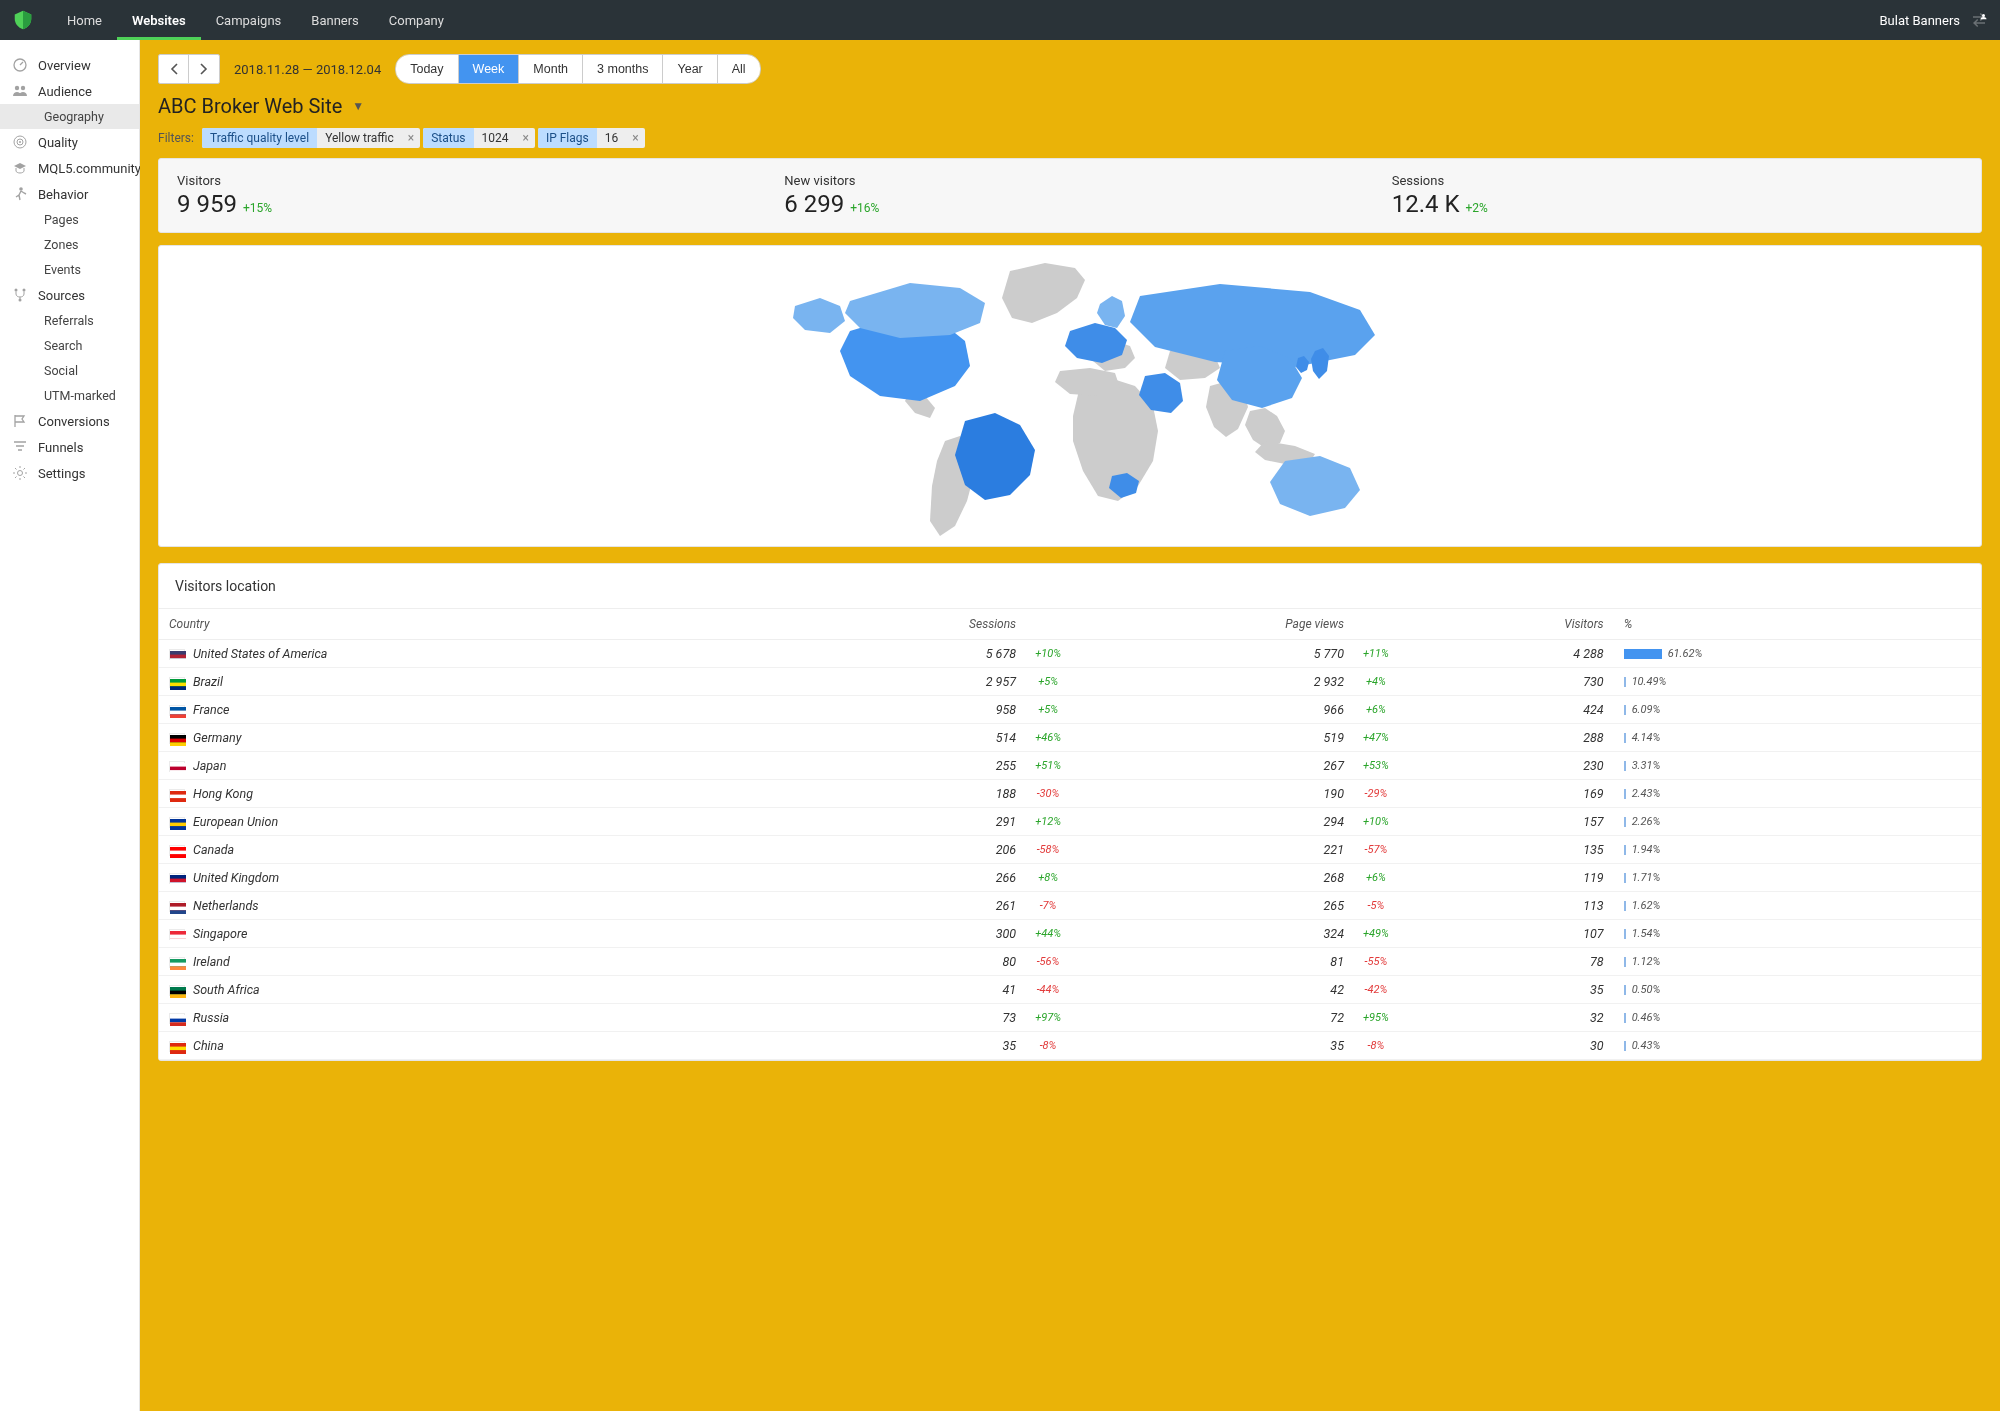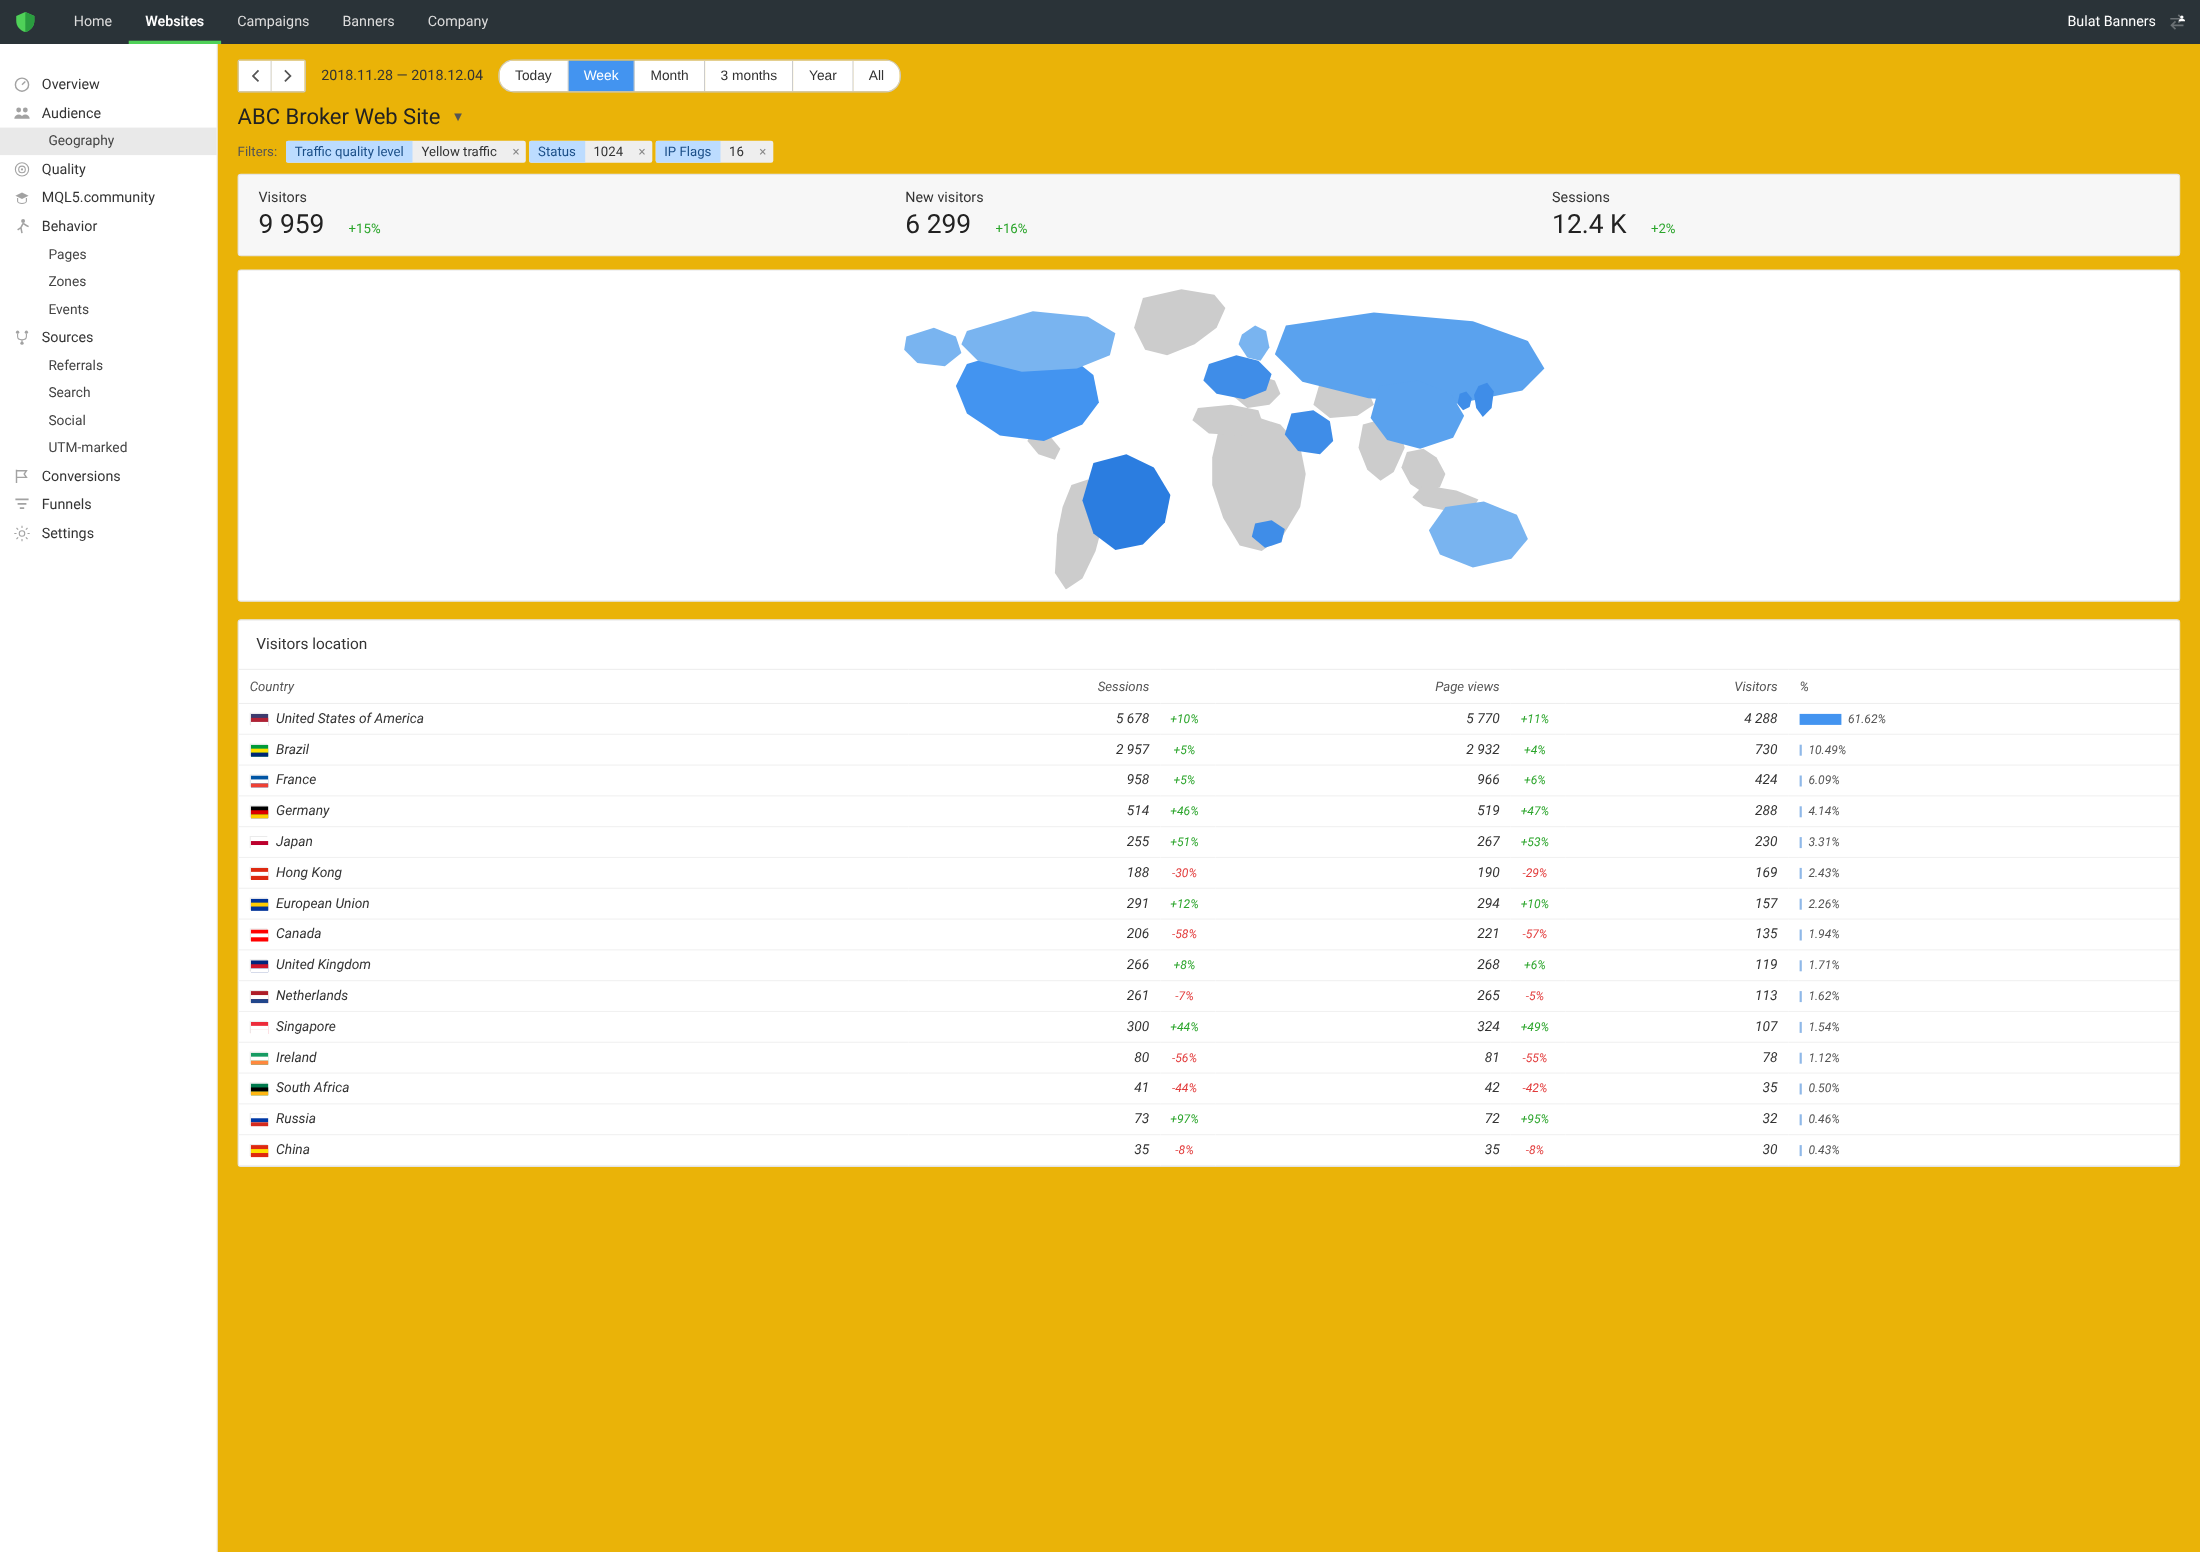--- a/index.html
+++ b/index.html
@@ -6,21 +6,21 @@
 body { font-family: -apple-system, BlinkMacSystemFont, "Segoe UI", Roboto, Arial, sans-serif; font-size: 13px; color: #333; background: #fff; }
 .topbar { background: #2a3338; color: #fff; height: 40px; display: flex; align-items: center; padding: 0 12px; }
 .logo { width: 22px; height: 22px; margin-right: 18px; }
 .topnav { display: flex; gap: 0; }
 .topnav a { color: #ddd; text-decoration: none; padding: 0 15px; height: 40px; display: flex; align-items: center; font-size: 13px; }
 .topnav a.active { color: #fff; font-weight: 600; border-bottom: 3px solid #4fd158; padding-top:3px; }
 .userbox { margin-left: auto; display: flex; align-items: center; gap: 10px; color:#fff; font-size:13px; }
 .usericon { width: 18px; height: 18px; }
 
 .layout { display: flex; min-height: calc(100vh - 40px); }
-.sidebar { width: 198px; border-right: 1px solid #e5e5e5; padding-top: 24px; }
+.sidebar { width: 140px; border-right: 1px solid #e5e5e5; padding-top: 12px; }
 .side-item { display: flex; align-items: center; padding: 5px 12px; font-size: 13px; color: #333; cursor: pointer; gap: 10px; }
 .side-item.sub { padding-left: 44px; font-size: 12.5px; color:#444; }
 .side-item.active { background: #e9e9e9; }
 .side-icon { width: 16px; height: 16px; opacity: 0.45; flex-shrink:0; }
 
 .main { flex: 1; padding: 14px 18px; background:#eab308; }
 .toolbar-row { display:flex; align-items:center; gap:14px; margin-bottom:10px; }
 .nav-arrows { display:flex; border:1px solid #ccc; border-radius:2px; overflow:hidden; }
 .nav-arrows button { width:30px; height:28px; background:#fff; border:none; border-right:1px solid #ccc; cursor:pointer; display:flex; align-items:center; justify-content:center; font-size:14px; color:#555; }
 .nav-arrows button:last-child { border-right:none; }
@@ -38,21 +38,21 @@
 .filters-label { color:#555; margin-right:2px; }
 .chip { display:inline-flex; align-items:center; background:#eee; border-radius:2px; overflow:hidden; font-size:12px; }
 .chip .k { background:#bcdcff; padding:3px 8px; color:#1b4f88; }
 .chip .v { padding:3px 8px; color:#333; }
 .chip .x { padding:0 6px; color:#888; cursor:pointer; }
 
 .metrics { display:flex; border:1px solid #e5e5e5; border-radius:3px; background:#f7f7f7; margin-bottom:12px; }
 .metric { flex:1; padding:14px 18px; }
 .metric-label { font-size:13px; color:#333; margin-bottom:2px; }
 .metric-value { font-size:24px; font-weight:400; color:#222; display:inline-block; }
-.metric-delta { font-size:12px; color:#2ba52b; margin-left:22px; }
+.metric-delta { font-size:12px; color:#2ba52b; margin-left:6px; }
 
 .map-panel { border:1px solid #e5e5e5; border-radius:3px; background:#fff; padding:10px; margin-bottom:16px; }
 .map-wrap { display:flex; justify-content:center; }
 .map-wrap svg { width: 660px; height: 280px; }
 
 .table-panel { border:1px solid #e5e5e5; border-radius:3px; background:#fff; }
 .table-title { padding:14px 16px; font-size:14px; color:#333; }
 table { width:100%; border-collapse:collapse;font-style:italic; }
 thead th { text-align:left; font-weight:400; font-size:12px; color:#555; padding:8px 10px; border-top:1px solid #eee; border-bottom:1px solid #eee; }
 tbody td { padding:6px 10px; font-size:12.5px; border-bottom:1px solid #f1f1f1; }

